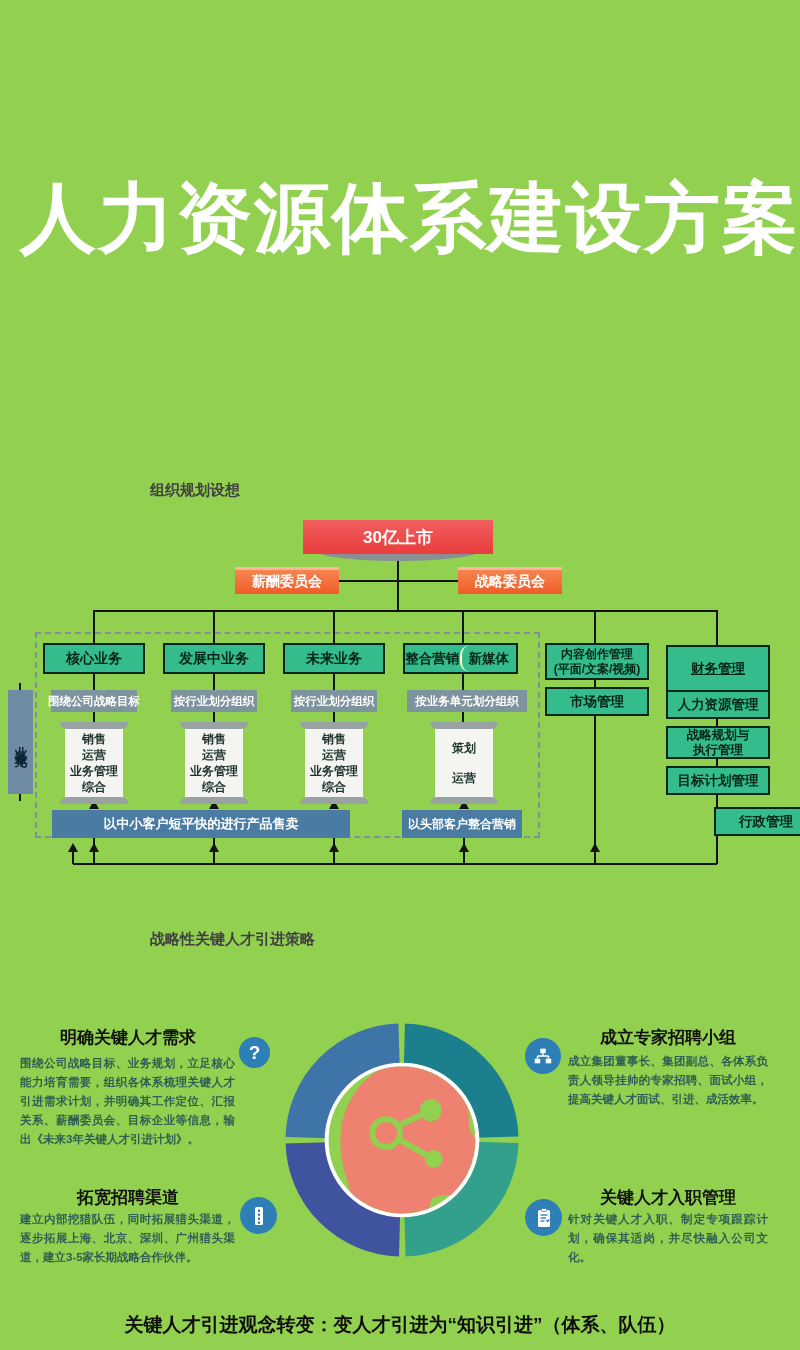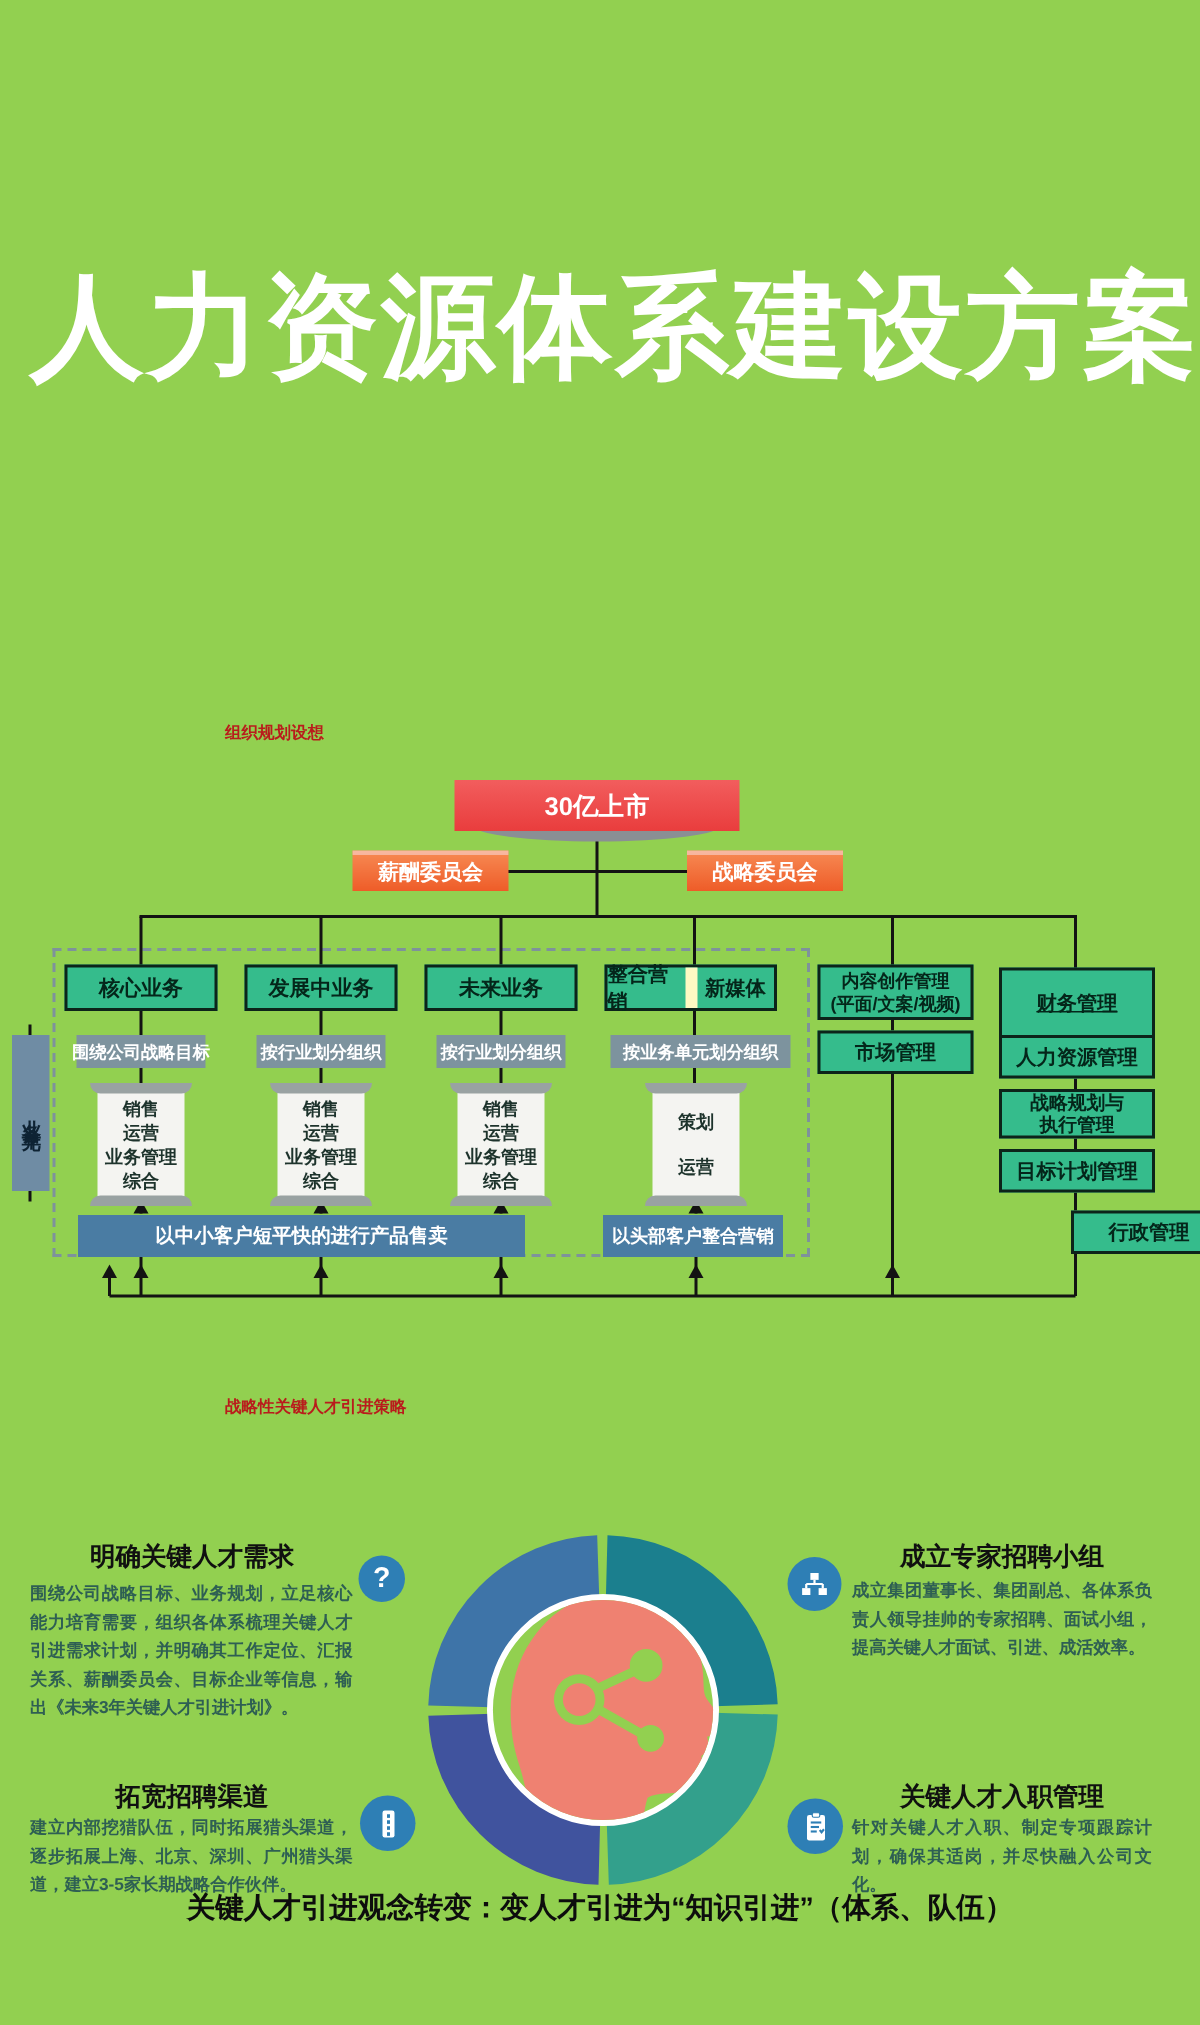--- a/index.html
+++ b/index.html
@@ -5,40 +5,40 @@
   html,body{margin:0;padding:0;}
   body{font-family:"Liberation Sans","DejaVu Sans",sans-serif;}
   #poster{position:relative;width:800px;height:1350px;background:#92d050;overflow:hidden;}
   #poster *{box-sizing:border-box;}
   .abs{position:absolute;}
 
   
   .main-title{left:20px;top:168px;width:760px;text-align:center;color:#ffffff;
     font-size:76px;font-weight:900;letter-spacing:2px;white-space:nowrap;}
 
-  .sec-heading{font-size:11px;font-weight:800;color:#b91c1c;white-space:nowrap;}
+  .sec-heading{font-size:15px;font-weight:800;color:#404040;white-space:nowrap;}
 
   
   .box{display:flex;align-items:center;justify-content:center;text-align:center;}
   .top-box{left:303px;top:520px;width:190px;height:34px;background:linear-gradient(#f25d5d,#e93d3d);
     color:#ffffff;font-weight:800;font-size:17px;z-index:3;}
   .top-ribbon{left:315px;top:549px;width:166px;height:12px;background:#8a8f94;
     border-radius:0 0 55% 55% / 0 0 100% 100%;z-index:2;}
   .committee{top:567px;width:104px;height:27px;background:linear-gradient(#f6854f,#ee5c28);
     border-top:3px solid rgba(255,255,255,.55);color:#ffffff;font-weight:800;font-size:14px;z-index:3;text-align:right;}
   .committee.left{left:235px;} .committee.right{left:458px;}
 
   .unit{top:643px;height:31px;background:#35bc8c;border:2px solid #0c241a;
     color:#04261a;font-weight:800;font-size:14px;z-index:3;}
   .unit.u1{left:43px;width:102px;} .unit.u2{left:163px;width:102px;} .unit.u3{left:283px;width:102px;}
   .combo{left:403px;top:643px;width:115px;height:31px;background:#35bc8c;border:2px solid #0c241a;
     display:flex;z-index:3;}
   .combo span{flex:1;display:flex;align-items:center;justify-content:center;
     color:#04261a;font-weight:800;font-size:13.5px;}
-  .combo span + span{border-left:8px solid #fef9c3;}
+  .combo span + span{border-left:2px solid #fef9c3;border-radius:10px;}
 
   .org-label{top:690px;height:22px;background:#7d939e;color:#ffffff;font-weight:700;font-size:11.5px;
     z-index:3;white-space:nowrap;}
   .org-label.g1{left:51px;width:86px;} .org-label.g2{left:171px;width:86px;}
   .org-label.g3{left:291px;width:86px;} .org-label.g4{left:407px;width:120px;}
 
   .card{top:725px;width:58px;height:76px;background:#f4f4f1;z-index:3;
     display:flex;flex-direction:column;align-items:center;justify-content:center;
     color:#1d332c;font-weight:800;font-size:12px;line-height:16px;text-align:center;}
   .card::before,.card::after{content:"";position:absolute;left:-5px;right:-5px;height:7px;background:#99a2a2;z-index:-1;}
@@ -75,21 +75,21 @@
   .icon-circle{border-radius:50%;background:#2e7fb5;display:flex;align-items:center;justify-content:center;z-index:2;}
   .q1t{left:28px;top:1026px;width:200px;} .q1b{left:20px;top:1054px;width:215px;}
   .q2t{left:568px;top:1026px;width:200px;} .q2b{left:568px;top:1052px;width:200px;}
   .q3t{left:28px;top:1186px;width:200px;} .q3b{left:20px;top:1210px;width:215px;}
   .q4t{left:568px;top:1186px;width:200px;} .q4b{left:568px;top:1210px;width:200px;}
   .ic1{left:239px;top:1037px;width:31px;height:31px;color:#fff;font-weight:900;font-size:19px;}
   .ic2{left:525px;top:1038px;width:36px;height:36px;}
   .ic3{left:240px;top:1197px;width:37px;height:37px;}
   .ic4{left:525px;top:1199px;width:37px;height:37px;}
 
-  .footer-line{left:100px;top:1259px;width:600px;text-align:center;font-size:19px;font-weight:800;color:#0d0d0d;white-space:nowrap;}
+  .footer-line{left:100px;top:1312px;width:600px;text-align:center;font-size:19px;font-weight:800;color:#0d0d0d;white-space:nowrap;}
 </style>
 </head>
 <body>
 
 <div id="poster">
 
   <svg class="abs connectors" width="800" height="1350" viewBox="0 0 800 1350">
     <g stroke="#131313" stroke-width="2" fill="none">
       <line x1="398" y1="553" x2="398" y2="611"></line>
       <line x1="338" y1="581" x2="458" y2="581"></line>

